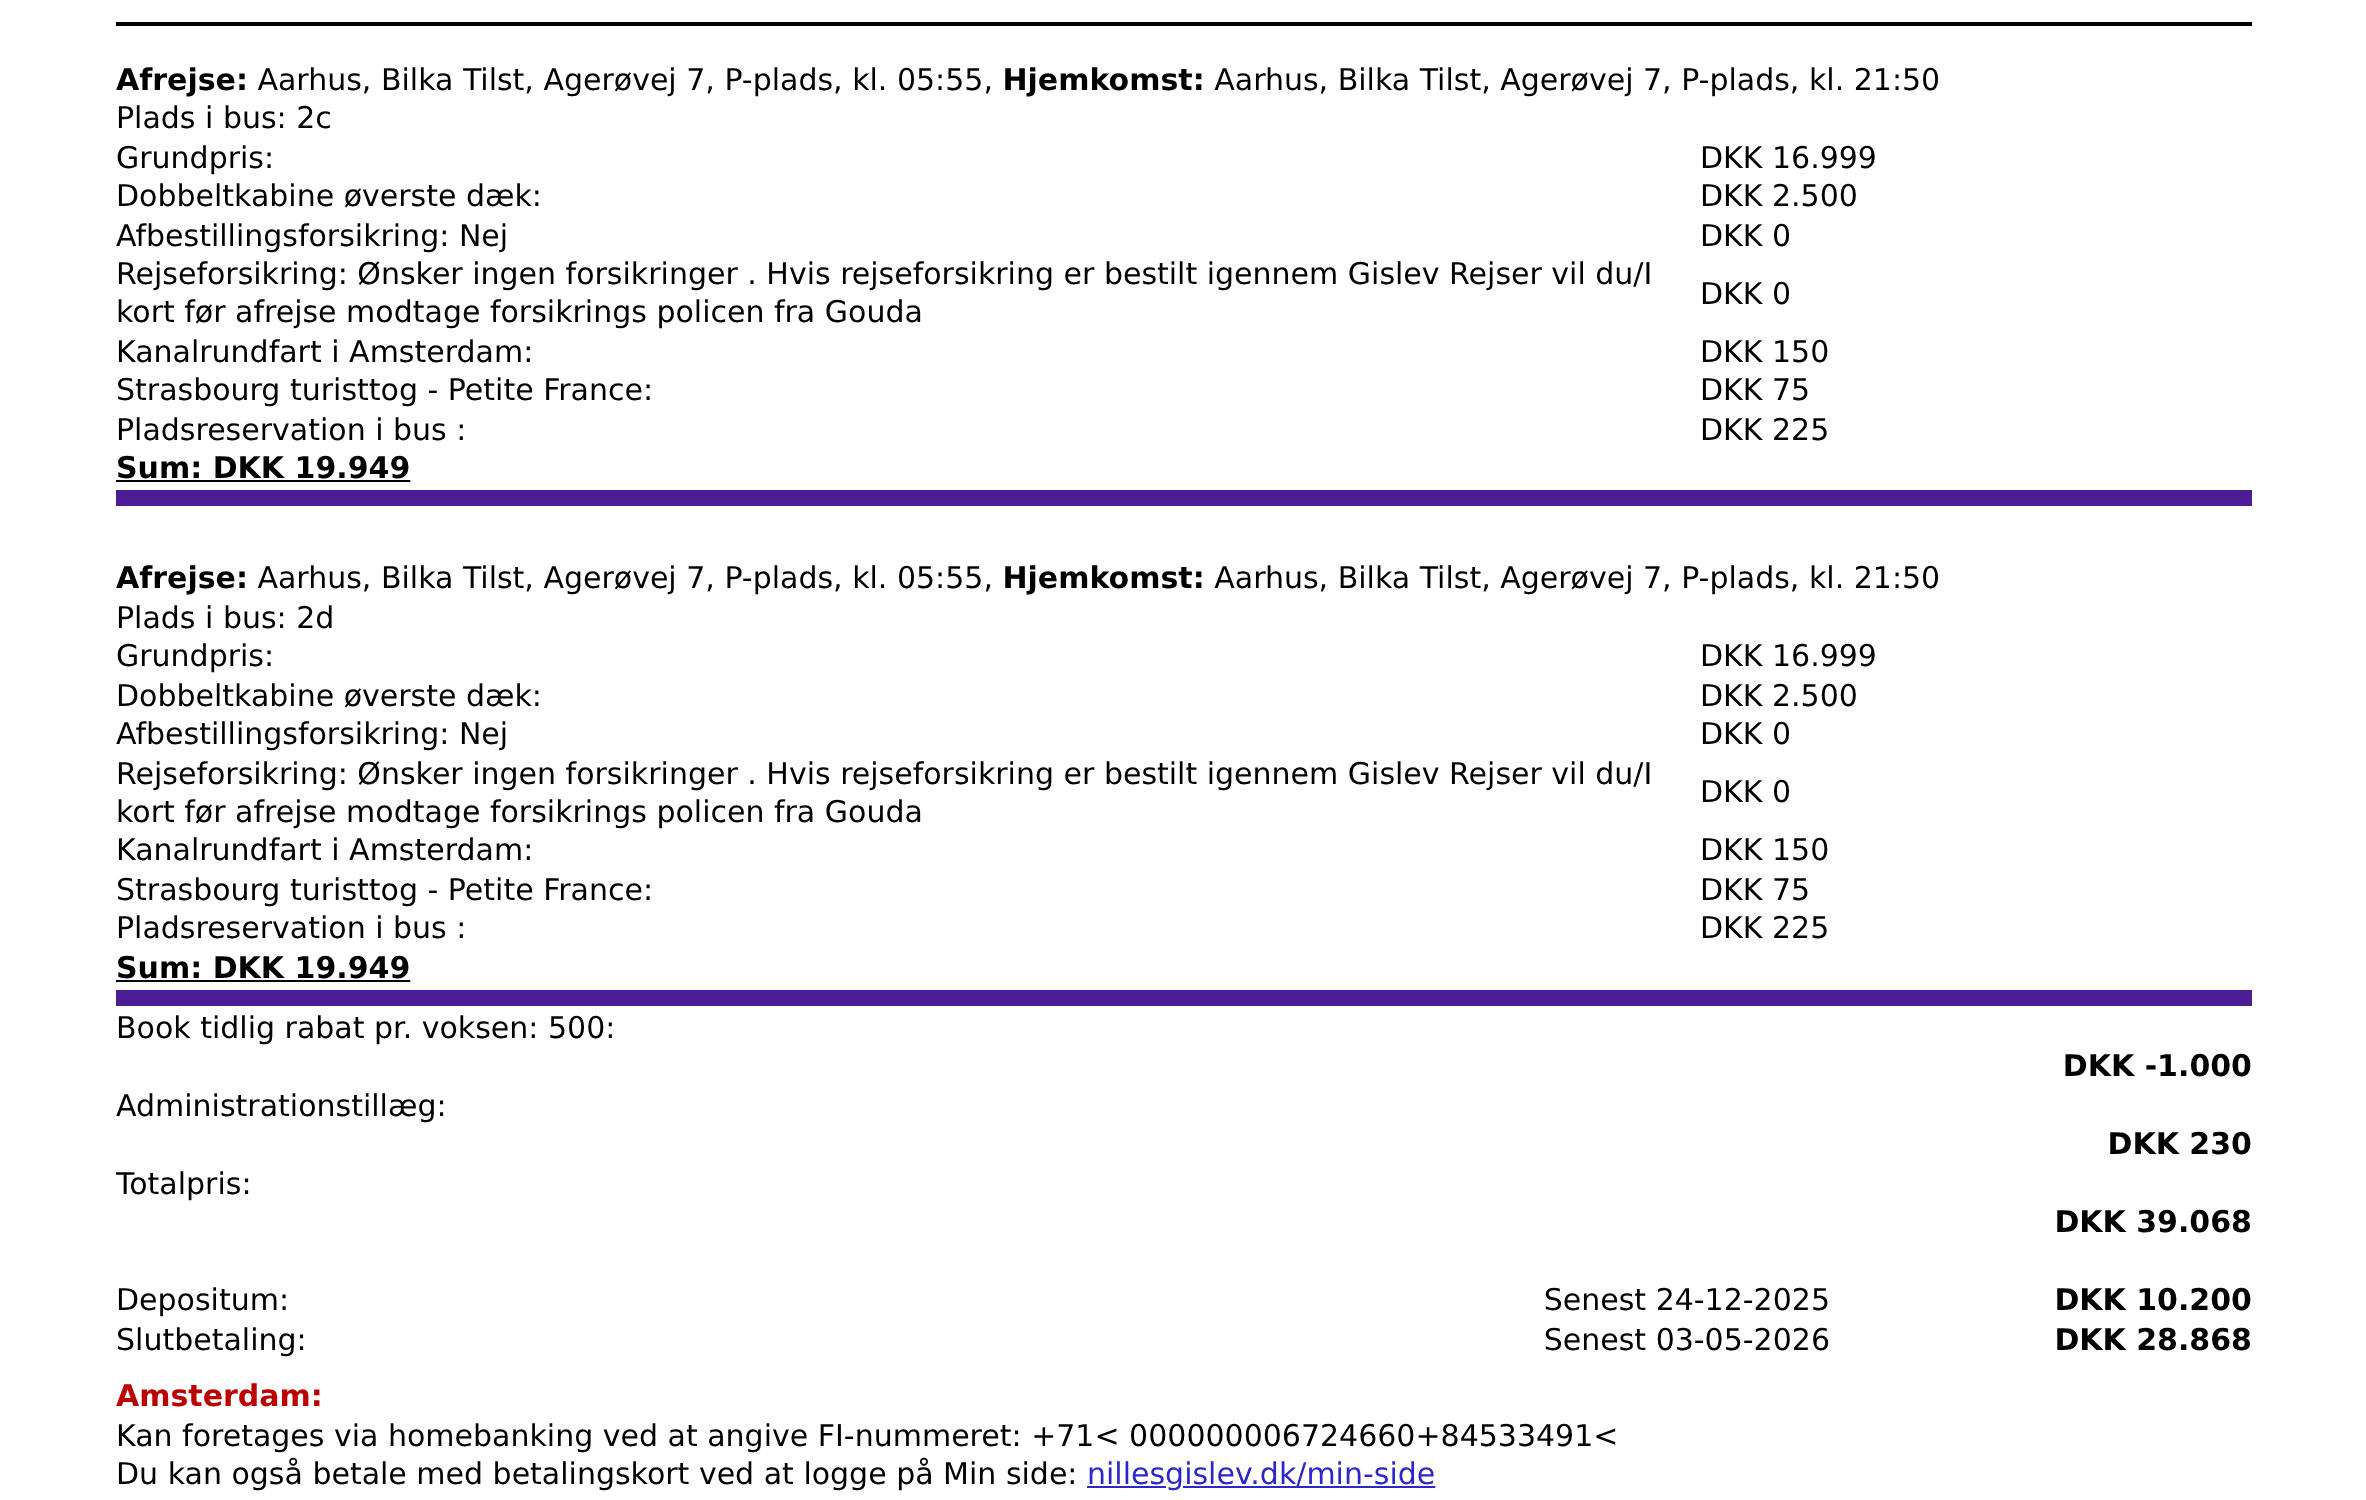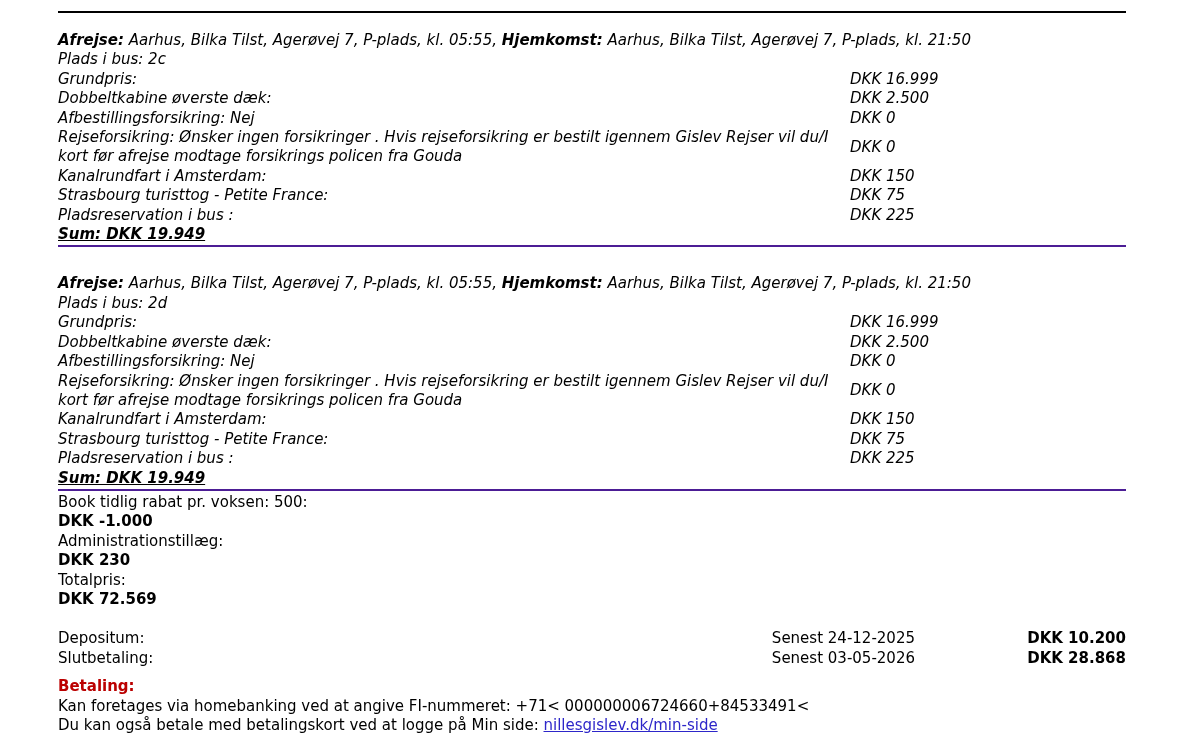--- a/index.html
+++ b/index.html
@@ -8,31 +8,31 @@
     width: 1183px; height: 750px;
     font-family: "DejaVu Sans", "Liberation Sans", sans-serif;
     font-size: 15px; line-height: 19.4px; color: #000;
     overflow: hidden;
   }
   .page { padding-left: 58px; padding-right: 57px; }
   .hline { border-top: 2px solid #000; height: 0; }
   .divider-top { margin-top: 11px; margin-bottom: 18px; }
   .divider-bottom { margin-top: 17px; margin-bottom: 8px; }
 
-  .trip { border-bottom: 2px solid #4c1d95; padding-bottom: 1px; font-style: italic; }
+  .trip { border-bottom: 8px solid #4c1d95; padding-bottom: 1px; }
   .trip-2 { margin-top: 27px; }
   .row { display: flex; align-items: center; }
   .row .lbl { width: 792px; }
   .row .amt { width: 118px; text-align: left; white-space: nowrap; }
   .sum { font-weight: bold; text-decoration: underline; }
 
   .totals { margin-top: 2px; }
   .totals-row { display: flex; flex-direction: column; }
   .totals-row .lbl { flex: 1; }
-  .totals-row .amt { font-weight: bold; text-align: left; white-space: nowrap; }
+  .totals-row .amt { font-weight: bold; text-align: right; white-space: nowrap; }
 
   .payments { margin-top: 20px; }
   .pay-row { display: flex; }
   .pay-row .lbl { flex: 1; }
   .pay-row .senest { width: 300px; text-align: right; }
   .pay-row .senest b { font-weight: normal; }
   .pay-row .amt { width: 211px; text-align: right; font-weight: bold; white-space: nowrap; }
 
   .betaling { margin-top: 9px; }
   .betaling-title { color: #bb0000; font-weight: bold; }
@@ -137,41 +137,41 @@
     <div class="totals-row">
       <div class="lbl">Book tidlig rabat pr. voksen: 500:</div>
       <div class="amt">DKK -1.000</div>
     </div>
     <div class="totals-row">
       <div class="lbl">Administrationstillæg:</div>
       <div class="amt">DKK 230</div>
     </div>
     <div class="totals-row">
       <div class="lbl">Totalpris:</div>
-      <div class="amt">DKK 72.569</div>
+      <div class="amt">DKK 39.068</div>
     </div>
   </div>
 
   
   <div class="payments">
     <div class="pay-row">
       <div class="lbl">Depositum:</div>
       <div class="senest"><span>Senest </span><b>24-12-2025</b></div>
       <div class="amt">DKK 10.200</div>
     </div>
     <div class="pay-row">
       <div class="lbl">Slutbetaling:</div>
       <div class="senest"><span>Senest </span><b>03-05-2026</b></div>
       <div class="amt">DKK 28.868</div>
     </div>
   </div>
 
   
   <div class="betaling">
-    <div class="betaling-title">Betaling:</div>
+    <div class="betaling-title">Amsterdam:</div>
     <div class="betaling-line1">Kan foretages via homebanking ved at angive FI-nummeret: +71&lt; 000000006724660+84533491&lt;</div>
     <div class="betaling-line2">
       <span>Du kan også betale med betalingskort ved at logge på Min side: </span><a class="minside-link">nillesgislev.dk/min-side</a>
     </div>
   </div>
 
   <div class="hline divider-bottom"></div>
 
   
   <div class="remark-box">

